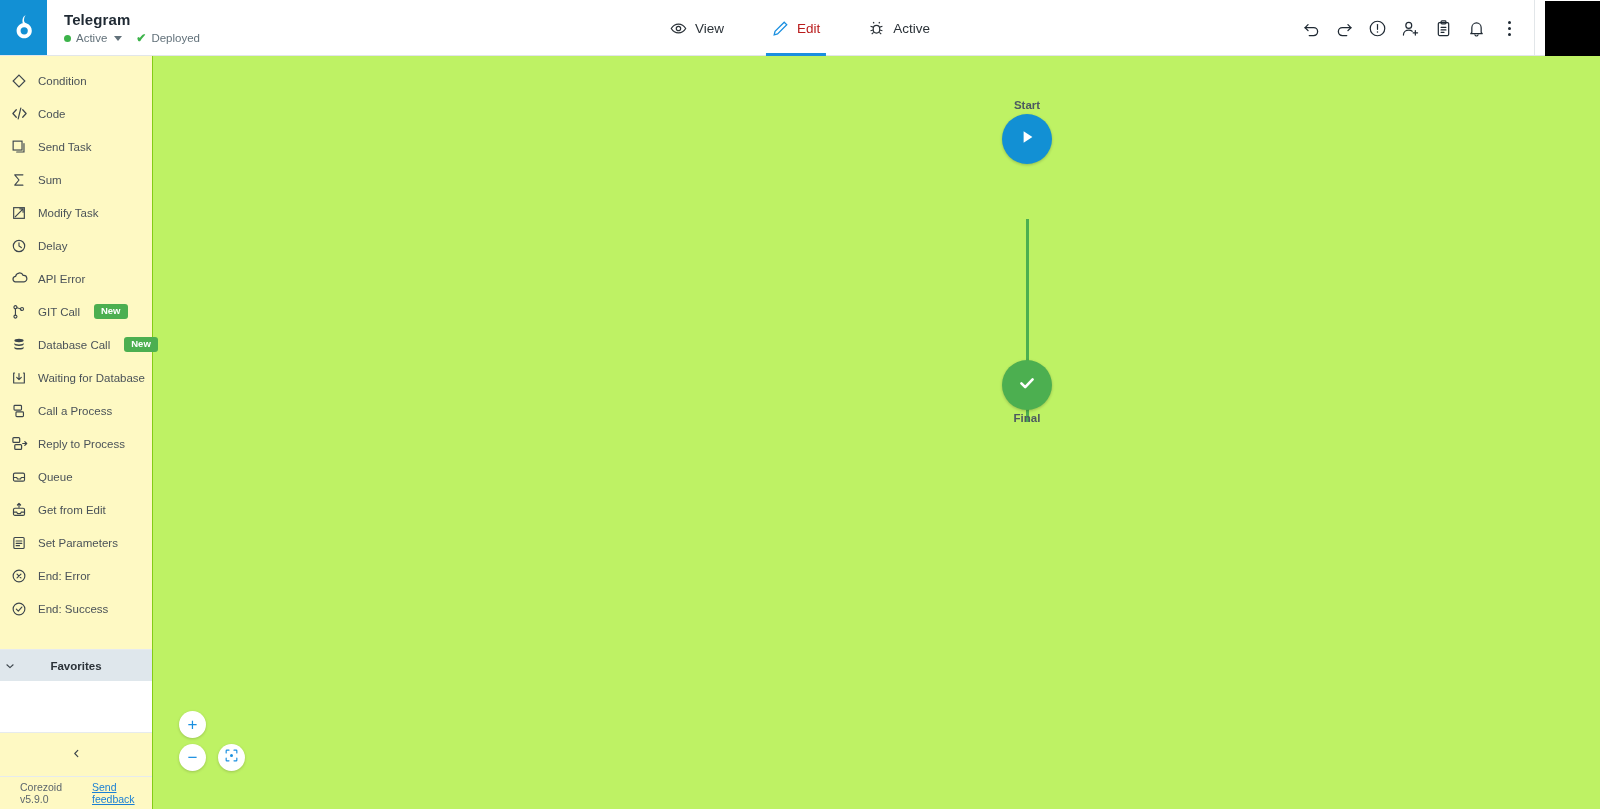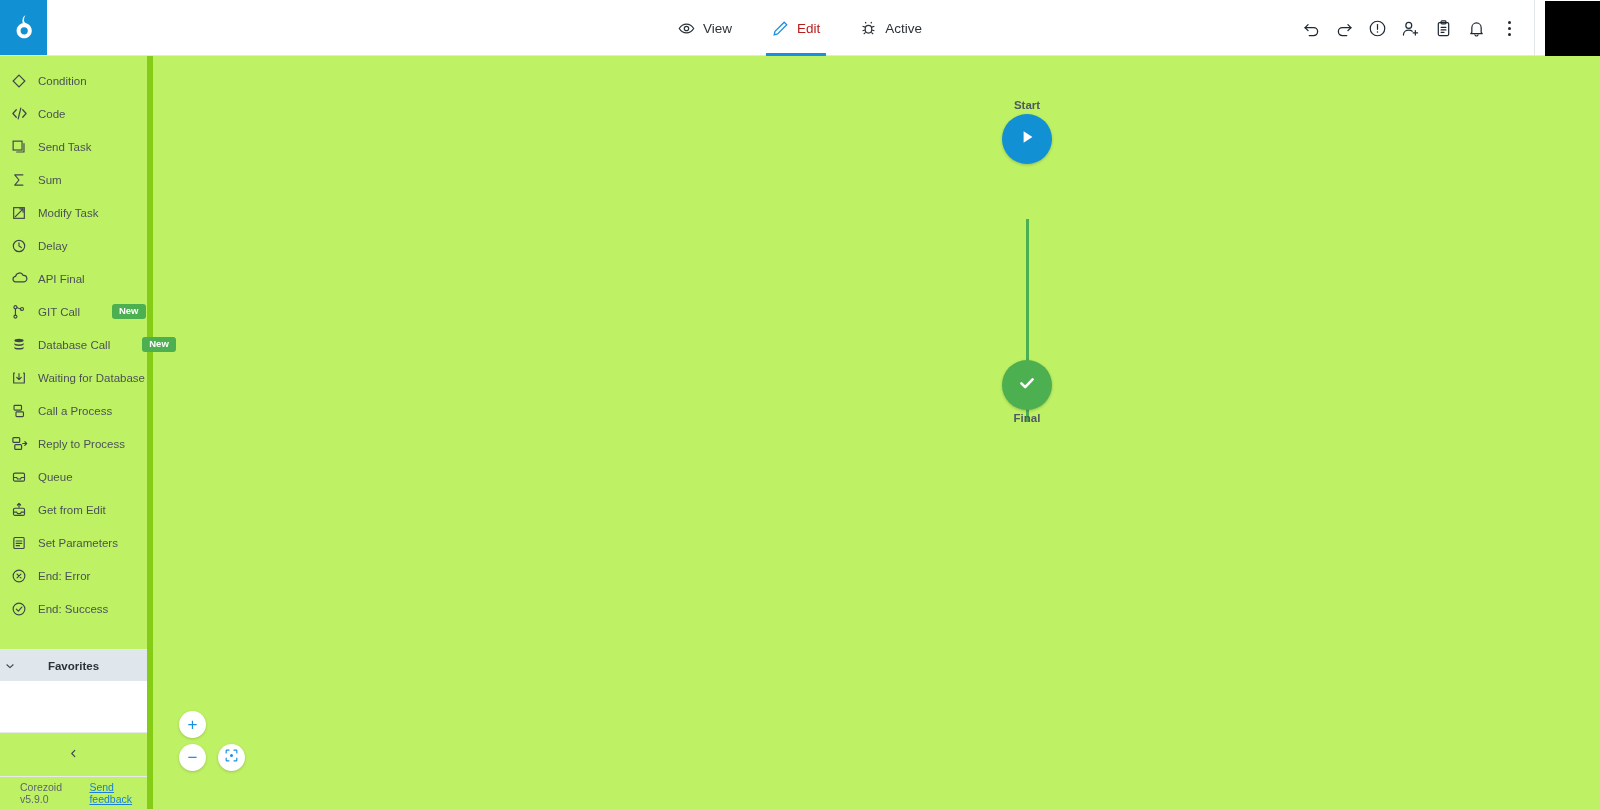--- a/index.html
+++ b/index.html
@@ -51,21 +51,21 @@
     border-right: 4px solid transparent;
     border-top: 5px solid #62717a;
     margin-left: 2px;
   }
   .check-green { color: #3cb34a; font-size: 12px; line-height: 1; font-weight: bold; }
 
   
   .tabs {
     position: absolute; left: 50%; transform: translateX(-50%);
     top: 0; height: 56px;
-    display: flex; align-items: flex-end; gap: 32px;
+    display: flex; align-items: flex-end; gap: 40px;
   }
   .tab {
     display: flex; align-items: center; gap: 8px;
     height: 56px; position: relative;
     cursor: pointer;
     padding: 0 4px;
   }
   .tab .tab-label { font-size: 13.5px; color: #2b3238; }
   .tab.active .tab-label { color: #b91c1c; }
   .tab.active::after {
@@ -89,42 +89,42 @@
   .divider-v { width: 1px; height: 56px; background: #e2e6e9; margin: 0 10px 0 8px; }
   .avatar-black {
     width: 55px; height: 55px; background: #000000;
     flex: 0 0 auto;
   }
 
   
   .sidebar {
     position: absolute; top: 56px; left: 0;
     width: 153px; height: 753px;
-    background: #bef264;
-    border-right: 6px solid #84cc16;
+    background: #fef9c3;
+    border-right: 1px solid #84cc16;
     display: flex; flex-direction: column;
     z-index: 10;
   }
   .node-list { padding-top: 8px; flex: 0 0 auto; }
   .node-item {
     height: 33px; display: flex; align-items: center;
     padding-left: 10px; gap: 10px; cursor: pointer;
   }
   .node-icon {
     width: 18px; height: 18px; flex: 0 0 auto;
     display: flex; align-items: center; justify-content: center;
     color: #3d464d;
   }
   .node-icon svg { display: block; }
   .node-label { font-size: 11.5px; color: #4a5258; white-space: nowrap; }
   .badge-new {
     background: #4caf50; color: #ffffff;
     font-size: 9.5px; font-weight: bold;
     padding: 2px 7px 3px; border-radius: 3px;
-    margin-left: 22px; line-height: 1;
+    margin-left: 4px; line-height: 1;
   }
 
   .favorites {
     margin-top: 24px;
     height: 32px; background: #dfe7ec;
     display: flex; align-items: center;
     position: relative; cursor: pointer;
     border-top: 1px solid #e6ebee;
   }
   .fav-chev { position: absolute; left: 3px; color: #3d464d; display:flex; }
@@ -212,20 +212,34 @@
     <div class="logo-box">
       <svg width="26" height="28" viewBox="0 0 26 28">
         <path d="M13 6.2 C13 4 13.6 2.2 14.8 1 C13.4 1.6 12 3.2 11.6 5.2
                  C11.3 6.8 11.5 8 11.7 9.2 C8.2 9.9 5.6 13 5.6 16.7
                  C5.6 20.9 9 24.3 13.2 24.3 C17.4 24.3 20.8 20.9 20.8 16.7
                  C20.8 13.4 18.7 10.6 15.8 9.5 C14.2 9 13 8 13 6.2 Z" fill="#ffffff"></path>
         <circle cx="13.2" cy="16.8" r="3.6" fill="#1290d4"></circle>
       </svg>
     </div>
 
+    <div class="title-block">
+      <div class="app-title">Telegram</div>
+      <div class="status-row">
+        <div class="status-item">
+          <span class="dot-green"></span>
+          <span class="status-text">Active</span>
+          <span class="caret-down"></span>
+        </div>
+        <div class="status-item">
+          <span class="check-green">✔</span>
+          <span class="status-text">Deployed</span>
+        </div>
+      </div>
+    </div>
 
     <div class="tabs">
       <div class="tab">
         <span>
           <svg width="17" height="17" viewBox="0 0 20 20" fill="none" stroke="#2b3238" stroke-width="1.4">
             <path d="M1.5 10S4.6 4.8 10 4.8 18.5 10 18.5 10 15.4 15.2 10 15.2 1.5 10 1.5 10Z"></path>
             <circle cx="10" cy="10" r="2.6"></circle>
           </svg>
         </span>
         <span class="tab-label">View</span>
@@ -362,21 +376,21 @@
         </span>
         <span class="node-label">Delay</span>
       </div>
 
       <div class="node-item">
         <span class="node-icon">
           <svg width="17" height="17" viewBox="0 0 18 18" fill="none" stroke="#3d464d" stroke-width="1.3" stroke-linejoin="round">
             <path d="M4.4 12.6a3 3 0 0 1 .5-5.9 4.2 4.2 0 0 1 8-1 3.2 3.2 0 0 1 .8 6.9Z"></path>
           </svg>
         </span>
-        <span class="node-label">API Final</span>
+        <span class="node-label">API Error</span>
       </div>
 
       <div class="node-item">
         <span class="node-icon">
           <svg width="16" height="16" viewBox="0 0 18 18" fill="none" stroke="#3d464d" stroke-width="1.3">
             <circle cx="5" cy="3.6" r="1.7"></circle>
               <circle cx="12.4" cy="5.6" r="1.7"></circle>
               <circle cx="5" cy="14.2" r="1.7"></circle>
             <path d="M5 5.3v7.2M6.7 4.2c3 .4 4.4 1.6 5.2 3.1" stroke-linecap="round"></path>
           </svg>

